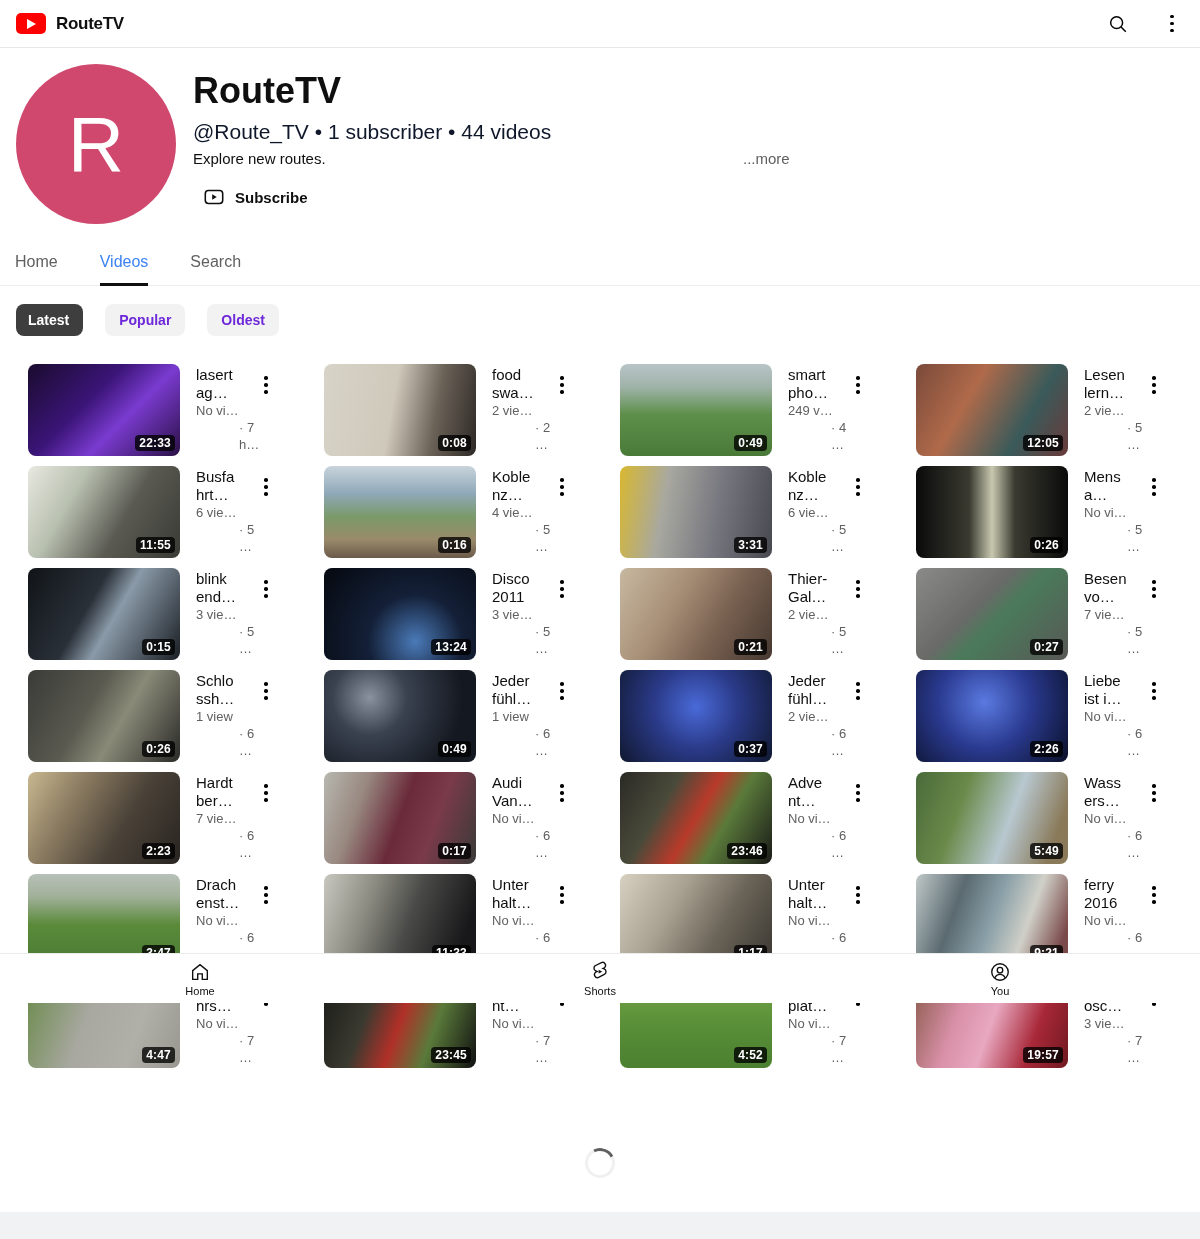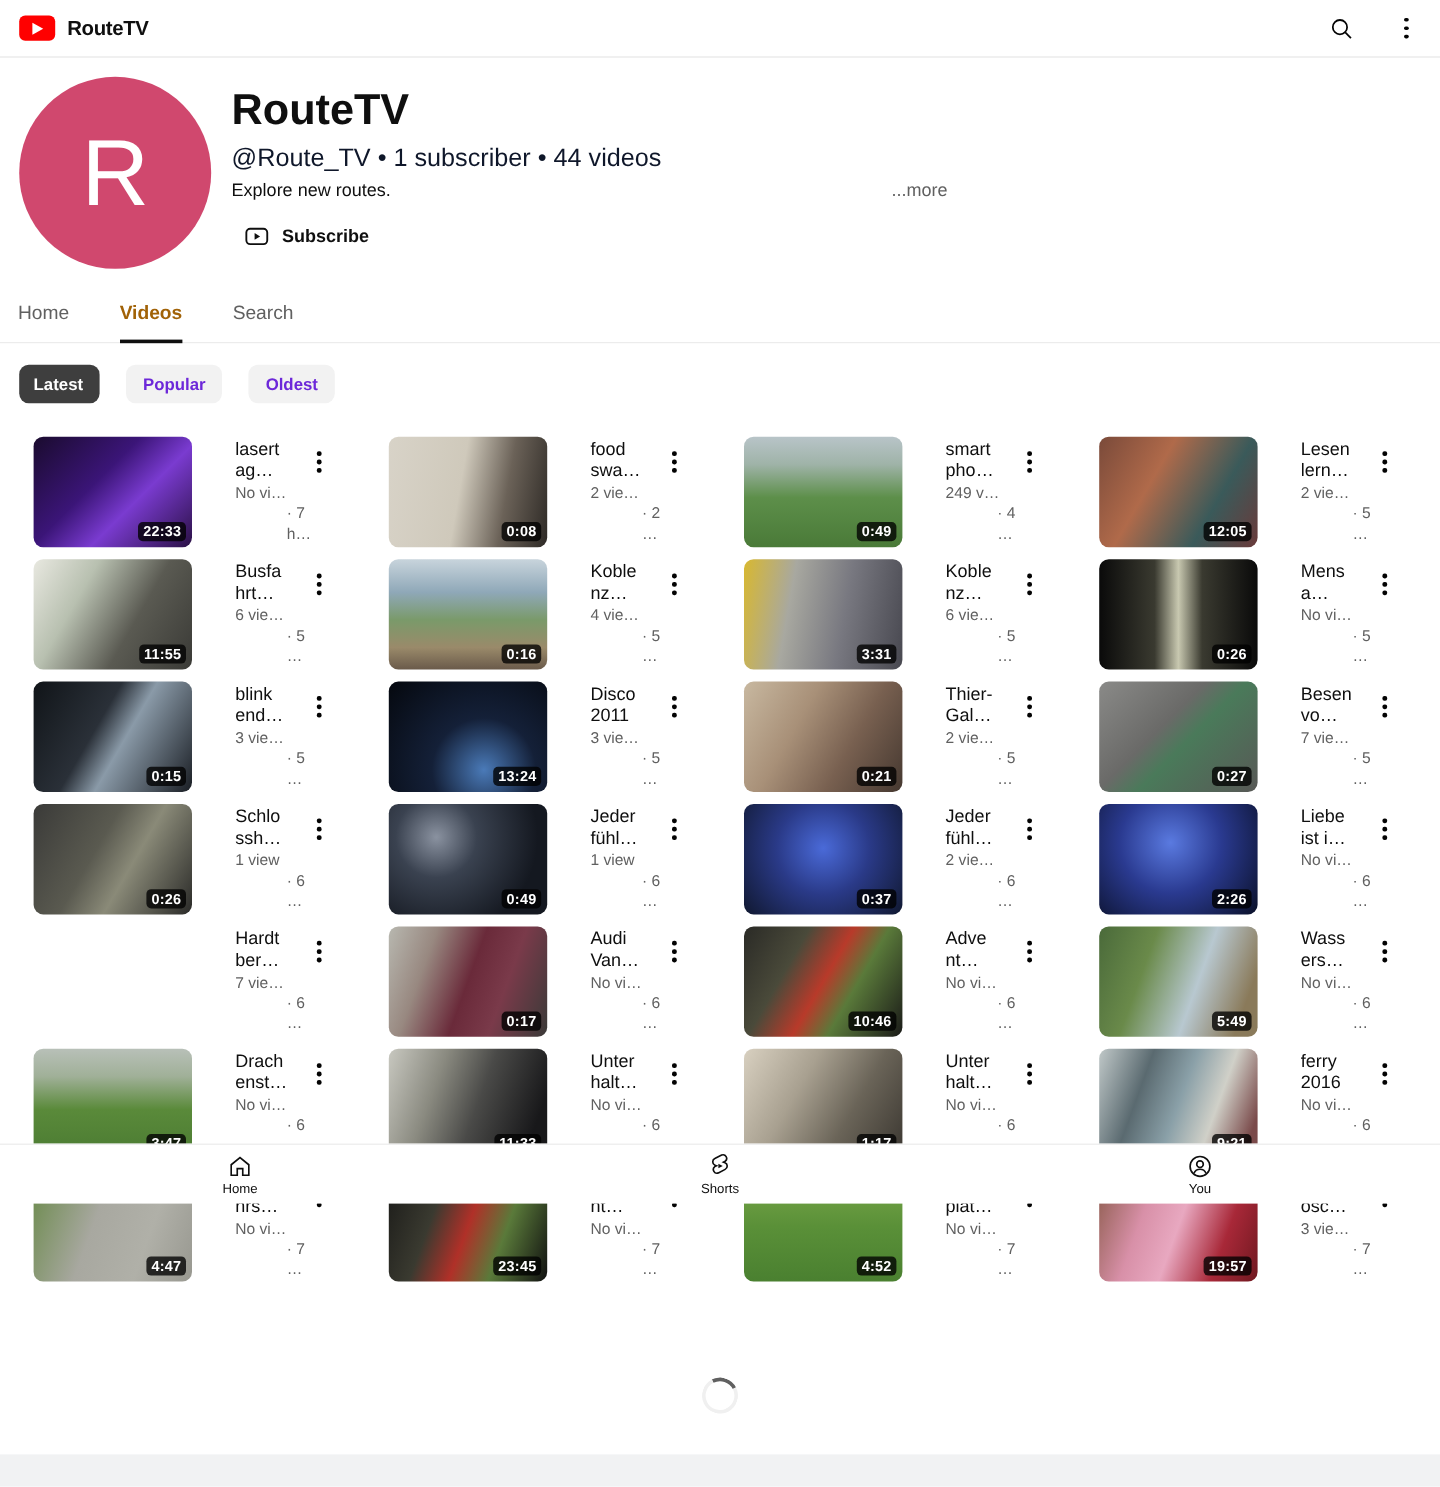--- a/index.html
+++ b/index.html
@@ -22,32 +22,32 @@
   .ch-title { position:absolute; left:193px; top:22px; font-size:36px; font-weight:700; }
   .ch-meta { position:absolute; left:193px; top:72px; font-size:21px; color:#0f172a; }
   .ch-desc { position:absolute; left:193px; top:102px; font-size:15px; color:#0f0f0f; }
   .ch-more { position:absolute; left:743px; top:102px; font-size:15px; color:#606060; cursor:pointer; }
   .subscribe { position:absolute; left:203px; top:138px; display:flex; align-items:center; gap:10px; cursor:pointer; }
   .subscribe .label { font-size:15px; font-weight:700; }
 
   
   .tabs { position:absolute; top:238px; left:0; width:1200px; height:48px; border-bottom:1px solid #ececec; display:flex; align-items:center; padding:0 15px; gap:42px; }
   .tab { font-size:16px; color:#606060; cursor:pointer; position:relative; height:48px; display:flex; align-items:center; }
-  .tab.active { color:#a16207; font-weight:700; }
+  .tab.active { color:#3b82f6; font-weight:400; }
   .tab.active::after { content:""; position:absolute; left:0; right:0; bottom:0; height:3px; background:#0f0f0f; }
 
   
   .chips { position:absolute; top:304px; left:16px; display:flex; gap:22px; }
   .chip { height:32px; padding:0 14px; border-radius:8px; background:#f2f2f2; color:#6d28d9; font-size:14px; font-weight:600; display:flex; align-items:center; cursor:pointer; }
   .chip.active { background:#3e3e3e; color:#fff;padding-left:12px; }
 
   
   .grid { position:absolute; top:0; left:0; width:1200px; height:1100px; }
   .card { position:absolute; width:296px; height:98px; }
-  .thumb { position:absolute; left:0; top:0; width:132px; height:92px; border-radius:8px; background:#ccc; overflow:hidden; cursor:pointer; }
+  .thumb { position:absolute; left:0; top:0; width:152px; height:92px; border-radius:8px; background:#ccc; overflow:hidden; cursor:pointer; }
   .dur { position:absolute; right:5px; bottom:5px; background:rgba(0,0,0,0.78); color:#fff; font-size:12px; font-weight:700; padding:1px 4px; border-radius:4px; letter-spacing:0.2px; }
   .caption { position:absolute; left:168px; top:2px; width:64px; }
   .title { font-size:15px; line-height:18px; color:#0f0f0f; white-space:pre-line; cursor:pointer; }
   .views, .age { font-size:13px; line-height:17px; color:#606060; }
   .age { padding-left:3px;margin-left:40px; }
   .card .card-kebab { position:absolute; left:236px; top:12px; cursor:pointer; }
   .card.clipped .caption { top:21px; }
 
   
   .bottomnav { position:absolute; top:953px; left:0; width:1200px; height:50px; background:#fff; border-top:1px solid #ebebeb; display:flex; z-index:20; }
@@ -379,20 +379,23 @@
       <div class="age">· 6 …</div>
     </div>
     <span class="kebab card-kebab">
           <i></i>
           <i></i>
           <i></i>
         </span>
   </div>
 
   <div class="card" style="left: 28px; top: 772px;">
+    <div class="thumb" style="background: linear-gradient(120deg, rgb(200, 184, 144) 0%, rgb(138, 122, 96) 30%, rgb(74, 66, 56) 62%, rgb(40, 36, 32) 100%);">
+      <span class="dur">2:23</span>
+    </div>
     <div class="caption">
       <div class="title">Hardt
 ber…</div>
       <div class="views">7 vie…</div>
       <div class="age">· 6 …</div>
     </div>
     <span class="kebab card-kebab">
           <i></i>
           <i></i>
           <i></i>
@@ -411,21 +414,21 @@
     </div>
     <span class="kebab card-kebab">
           <i></i>
           <i></i>
           <i></i>
         </span>
   </div>
 
   <div class="card" style="left: 620px; top: 772px;">
     <div class="thumb" style="background: linear-gradient(120deg, rgb(42, 42, 38) 0%, rgb(74, 74, 58) 30%, rgb(184, 58, 42) 50%, rgb(90, 122, 58) 66%, rgb(26, 26, 24) 100%);">
-      <span class="dur">10:46</span>
+      <span class="dur">23:46</span>
     </div>
     <div class="caption">
       <div class="title">Adve
 nt…</div>
       <div class="views">No vi…</div>
       <div class="age">· 6 …</div>
     </div>
     <span class="kebab card-kebab">
           <i></i>
           <i></i>

